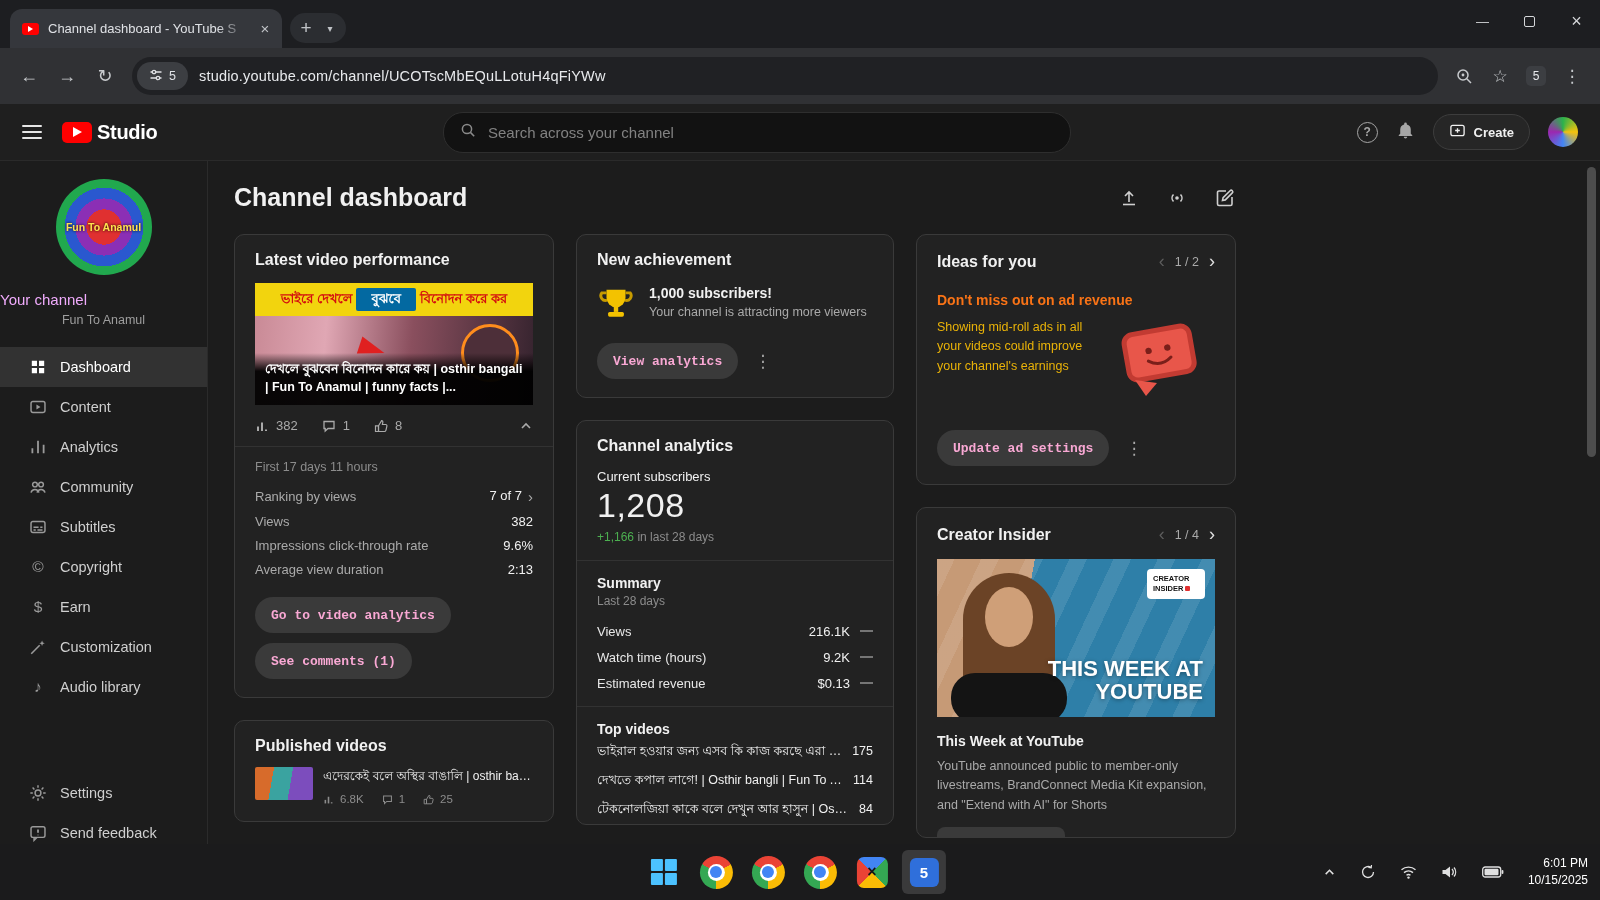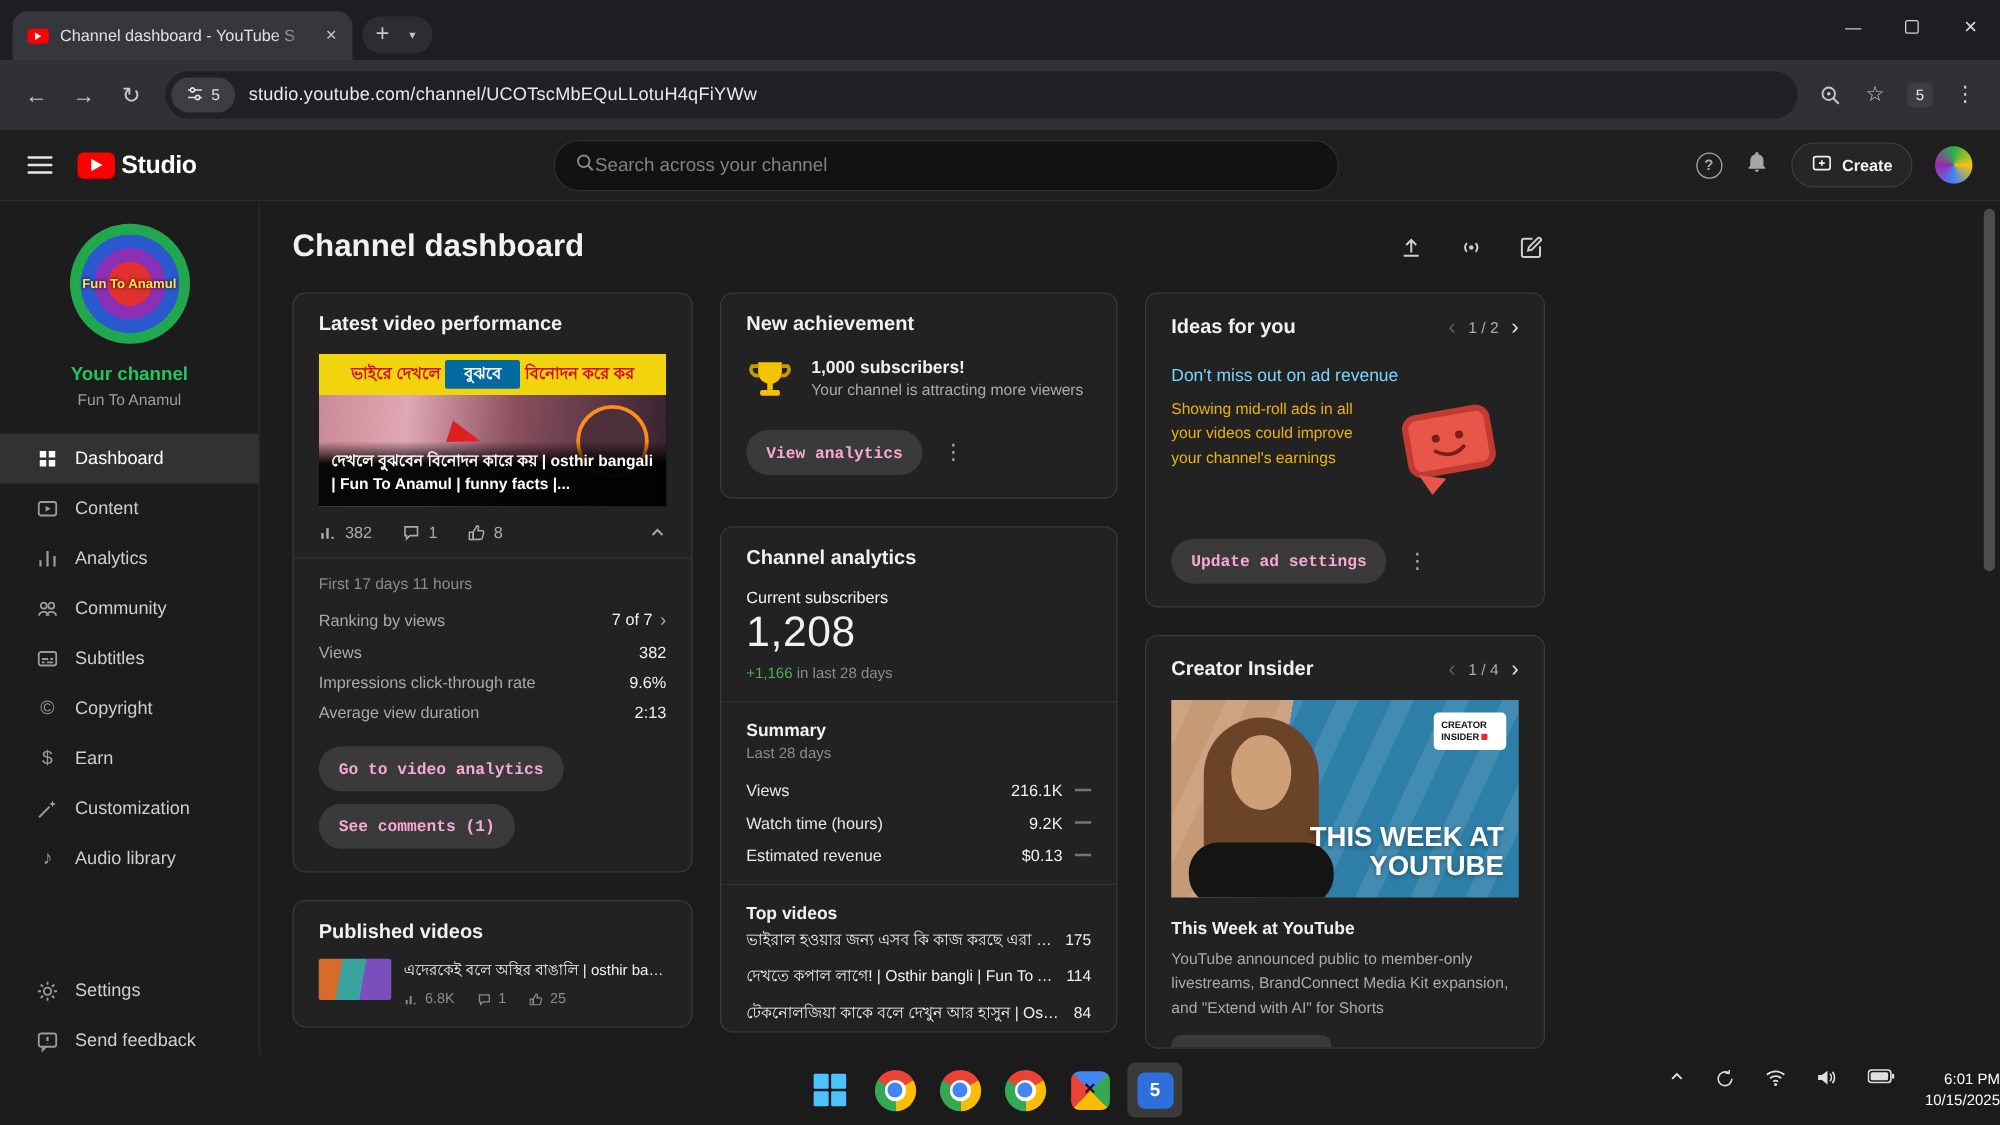--- a/index.html
+++ b/index.html
@@ -34,35 +34,35 @@
 
 
 .studio-header{height:57px;background:#1f1f1f;display:flex;align-items:center;padding:0 22px;flex:none;border-bottom:1px solid #2a2a2a}
 .burger{width:20px;height:14px;display:flex;flex-direction:column;justify-content:space-between;margin-right:20px;cursor:pointer}
 .burger i{height:1.7px;background:#e6e6e6;border-radius:1px}
 .brand{display:flex;align-items:center;gap:5px;cursor:pointer}
 .yt-logo{width:30px;height:21px;background:#f00;border-radius:5px;position:relative}
 .yt-logo::after{content:"";position:absolute;left:11px;top:5.5px;border-left:9px solid #fff;border-top:5px solid transparent;border-bottom:5px solid transparent}
 .brand-name{color:#fff;font-size:20px;font-weight:600;letter-spacing:-.3px}
 .spacer{flex:1}
-.search-box{width:628px;height:41px;background:#121212;border:1px solid #2e2e2e;border-radius:20px;display:flex;align-items:center;padding:0 16px;}
+.search-box{width:628px;height:41px;background:#121212;border:1px solid #2e2e2e;border-radius:20px;display:flex;align-items:center;padding:0 16px;gap:12px}
 .search-box input{flex:1;background:transparent;border:none;outline:none;color:#e6e6e6;font-size:15px;font-family:inherit}
 .search-box input::placeholder{color:#828282}
 .hdr-right{display:flex;align-items:center;gap:18px}
 .help-icon{width:21px;height:21px;border:1.8px solid #a6a6a6;border-radius:50%;display:grid;place-items:center;color:#a6a6a6;font-size:12px;font-weight:700;cursor:pointer}
 .create-btn{height:36px;border:1px solid #3d3d3d;background:#262626;border-radius:18px;display:flex;align-items:center;gap:8px;padding:0 15px;color:#f1f1f1;font-size:13px;font-weight:600;cursor:pointer;font-family:inherit}
 .avatar{width:30px;height:30px;border-radius:50%;background:conic-gradient(#2bb24c,#f4c20d,#4285f4,#9c27b0,#2bb24c);cursor:pointer}
 
 
 .app-body{flex:1;display:flex;min-height:0;position:relative}
 .scrollbar{position:absolute;right:2px;top:6px;width:9px;height:290px;background:#4d4d4d;border-radius:5px;cursor:pointer}
 .sidebar{width:208px;flex:none;border-right:1px solid #2b2b2b;padding-top:14px;overflow:hidden}
 .ch-avatar{width:96px;height:96px;border-radius:50%;margin:4px auto 16px;background:radial-gradient(circle,#e03030 0 26%,#8b2fb5 26% 42%,#2a58cf 42% 58%,#21a84e 58% 78%,#0c7d3a 78% 100%);display:grid;place-items:center;cursor:pointer}
 .ch-avatar span{color:#ffe14d;font-size:10.5px;font-weight:700;text-shadow:0 0 3px #000}
-.ych{color:#22c55e;font-size:15px;font-weight:700;text-align:center}
+.ych{color:#f0abfc;font-size:15px;font-weight:400;}
 .chn{color:#9e9e9e;font-size:12.5px;text-align:center;margin-top:5px}
 .nav{margin-top:20px}
 .nav-item{height:40px;display:flex;align-items:center;gap:12px;padding-left:28px;color:#cfcfcf;font-size:14.5px;cursor:pointer}
 .nav-item.active{background:#323232;color:#fff}
 .nicon{width:20px;height:20px;display:grid;place-items:center;flex:none;color:#9a9a9a}
 .nav-item.active .nicon{color:#fff}
 .nicon svg{display:block}
 .glyph-icon{font-size:15.5px;line-height:1}
 .nav-foot{margin-top:66px}
 
@@ -125,21 +125,21 @@
 .delta .rest{color:#8c8c8c}
 .sec-title{color:#f1f1f1;font-size:14px;font-weight:600;padding:14px 20px 0}
 .sec-sub{color:#8c8c8c;font-size:12px;padding:3px 20px 10px}
 .sum-row{display:flex;justify-content:space-between;align-items:center;padding:5.5px 20px;font-size:13px;color:#e8e8e8}
 .sum-val{display:flex;align-items:center;gap:10px;color:#f1f1f1}
 .spark{width:13px;height:2px;background:#757575;display:inline-block}
 .tv-row{display:flex;gap:10px;padding:4.5px 20px;font-size:12.5px;color:#f1f1f1;align-items:baseline;cursor:pointer}
 .tv-title{flex:1;white-space:nowrap;overflow:hidden;text-overflow:ellipsis}
 
 
-.ideas-headline{color:#7dd3fc;font-size:14px;font-weight:400;padding:20px 20px 0}
+.ideas-headline{color:#f97316;font-size:14px;font-weight:700;padding:20px 20px 0}
 .ideas-body{display:flex;padding:10px 20px 0;gap:6px}
 .ideas-text{color:#eab308;font-size:12.5px;line-height:1.55;flex:1}
 
 
 .ci-thumb{margin:14px 20px 0;height:158px;position:relative;overflow:hidden;background:linear-gradient(100deg,#c69a76 0 32%,#2e7fa8 32% 100%);cursor:pointer}
 .ci-stripes{position:absolute;inset:0;background:repeating-linear-gradient(115deg,rgba(255,255,255,.10) 0 16px,transparent 16px 40px)}
 .ci-hair{position:absolute;left:26px;top:14px;width:92px;height:150px;border-radius:46px;background:#6b4326}
 .ci-face{position:absolute;left:48px;top:28px;width:48px;height:60px;border-radius:50%;background:#cf9f78}
 .ci-body{position:absolute;left:14px;top:114px;width:116px;height:50px;border-radius:24px;background:#141414}
 .ci-badge{position:absolute;top:10px;right:10px;width:58px;background:#fff;border-radius:4px;padding:5px 6px;font-size:7.5px;font-weight:800;color:#111;line-height:1.35}
@@ -154,21 +154,21 @@
 .tb-center{position:absolute;left:50%;top:0;height:100%;transform:translateX(-52%);display:flex;align-items:center;gap:8px}
 .tb-btn{width:44px;height:44px;display:grid;place-items:center;border-radius:6px;cursor:pointer}
 .win-logo{width:26px;height:26px;display:grid;grid-template-columns:12px 12px;grid-template-rows:12px 12px;gap:2px}
 .win-logo i{background:#4cc2ff;border-radius:1px}
 .chrome{width:33px;height:33px;border-radius:50%;background:conic-gradient(from -60deg,#ea4335 0 120deg,#fbbc05 120deg 240deg,#34a853 240deg 360deg);position:relative}
 .chrome::before{content:"";position:absolute;inset:8px;background:#fff;border-radius:50%}
 .chrome::after{content:"";position:absolute;inset:10.5px;background:#4285f4;border-radius:50%}
 .xapp{width:31px;height:31px;border-radius:7px;background:conic-gradient(from 45deg,#34a853 0 90deg,#fbbc05 90deg 180deg,#ea4335 180deg 270deg,#4285f4 270deg 360deg);display:grid;place-items:center;color:#141414;font-weight:800;font-size:16px}
 .tb-active{background:#3a3a3b}
 .five-icon{width:29px;height:29px;border-radius:6px;background:#2f6fdb;display:grid;place-items:center;color:#fff;font-weight:700;font-size:15px}
-.tray{margin-left:auto;display:flex;align-items:flex-start;gap:24px;}
+.tray{margin-left:auto;display:flex;align-items:center;gap:24px;padding-right:12px}
 .tray-ic{display:grid;place-items:center;color:#e0e0e0;cursor:pointer}
 .clock{text-align:right;color:#fff;font-size:12px;line-height:1.45;cursor:default}
 </style>
 </head>
 <body>
 
 <div class="screen">
 
   <div class="tabstrip">
     <div class="tab">

